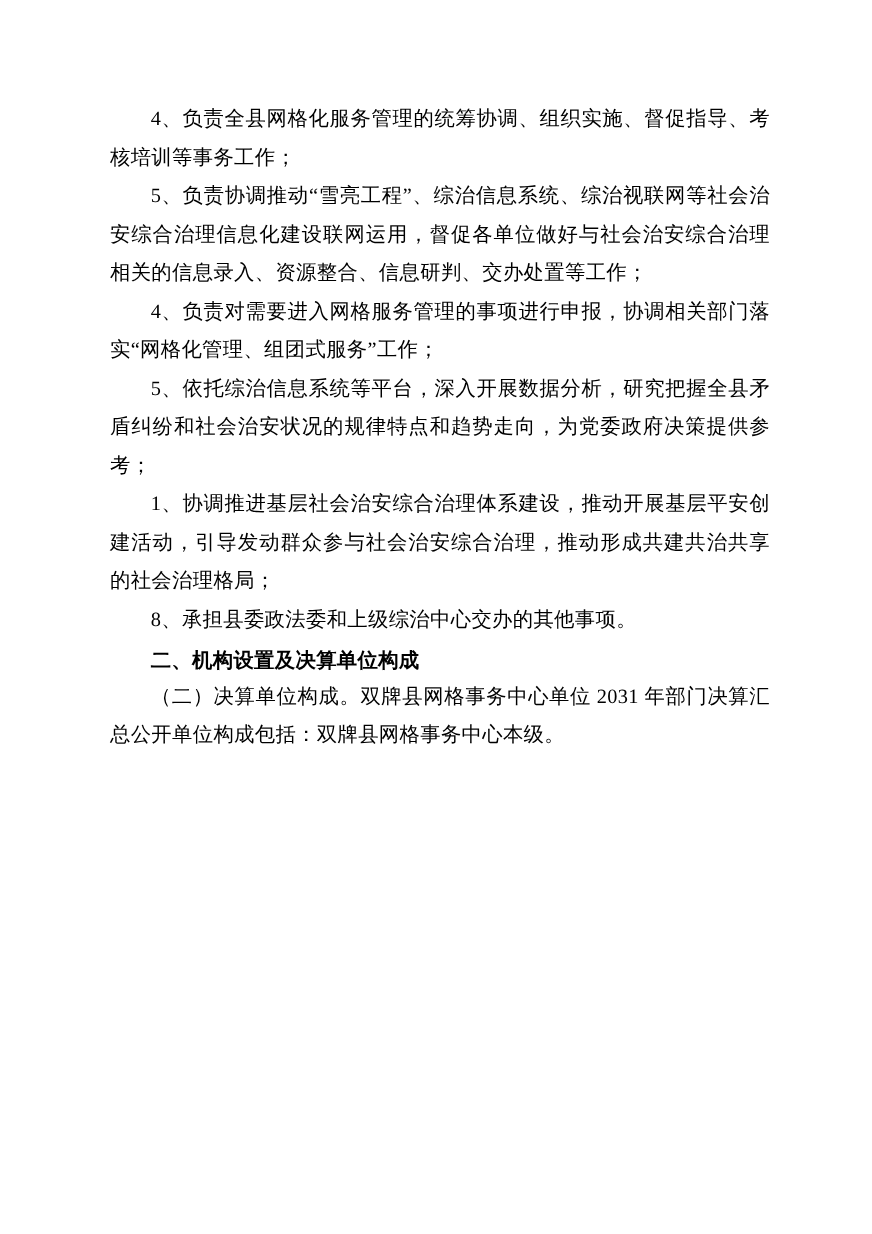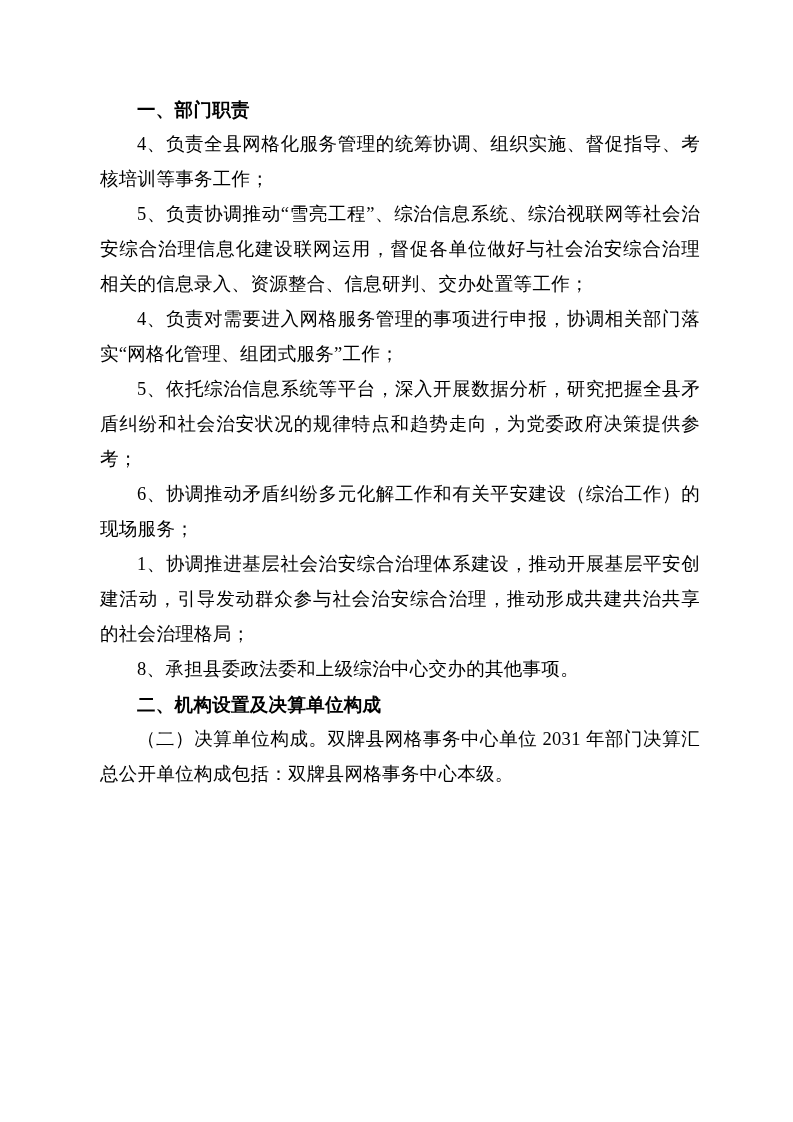--- a/index.html
+++ b/index.html
@@ -37,32 +37,30 @@
     margin: 0;
     text-indent: 2em;
   }
 </style>
 </head>
 <body>
 
 <div class="page">
   <div class="content">
 
-    <h3 class="section-heading">一、部门职责</h3>
 
 
     <p class="para">4、负责全县网格化服务管理的统筹协调、组织实施、督促指导、考核培训等事务工作；</p>
 
     <p class="para">5、负责协调推动“雪亮工程”、综治信息系统、综治视联网等社会治安综合治理信息化建设联网运用，督促各单位做好与社会治安综合治理相关的信息录入、资源整合、信息研判、交办处置等工作；</p>
 
     <p class="para">4、负责对需要进入网格服务管理的事项进行申报，协调相关部门落实“网格化管理、组团式服务”工作；</p>
 
     <p class="para">5、依托综治信息系统等平台，深入开展数据分析，研究把握全县矛盾纠纷和社会治安状况的规律特点和趋势走向，为党委政府决策提供参考；</p>
 
-    <p class="para">6、协调推动矛盾纠纷多元化解工作和有关平安建设（综治工作）的现场服务；</p>
 
     <p class="para">1、协调推进基层社会治安综合治理体系建设，推动开展基层平安创建活动，引导发动群众参与社会治安综合治理，推动形成共建共治共享的社会治理格局；</p>
 
     <p class="para">8、承担县委政法委和上级综治中心交办的其他事项。</p>
 
     <h3 class="section-heading">二、机构设置及决算单位构成</h3>
 
 
     <p class="para">（二）决算单位构成。双牌县网格事务中心单位 2031 年部门决算汇总公开单位构成包括：双牌县网格事务中心本级。</p>
 

